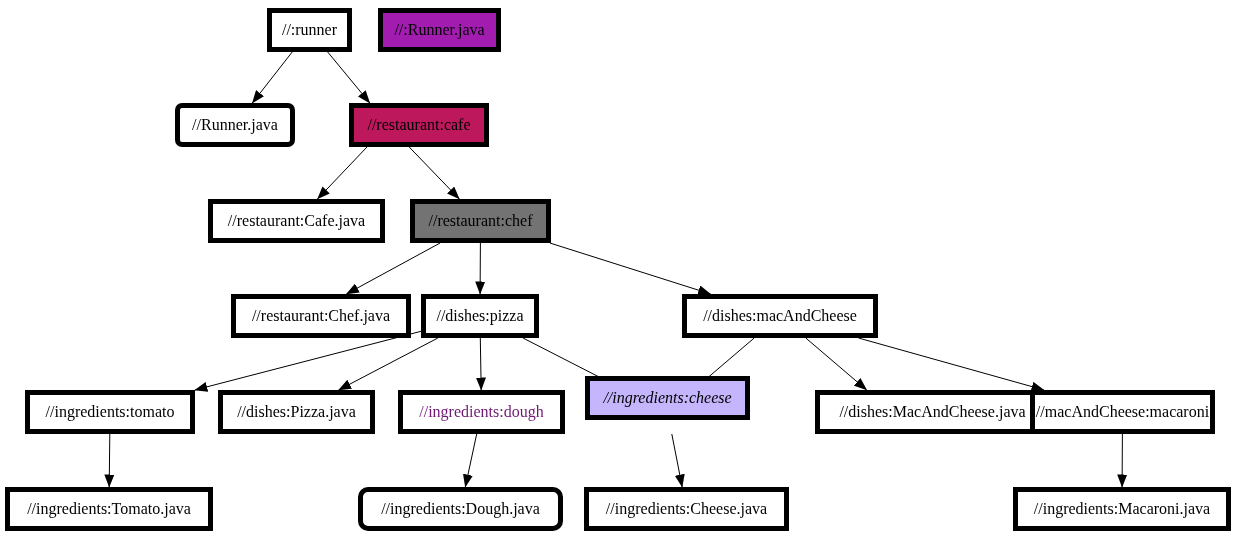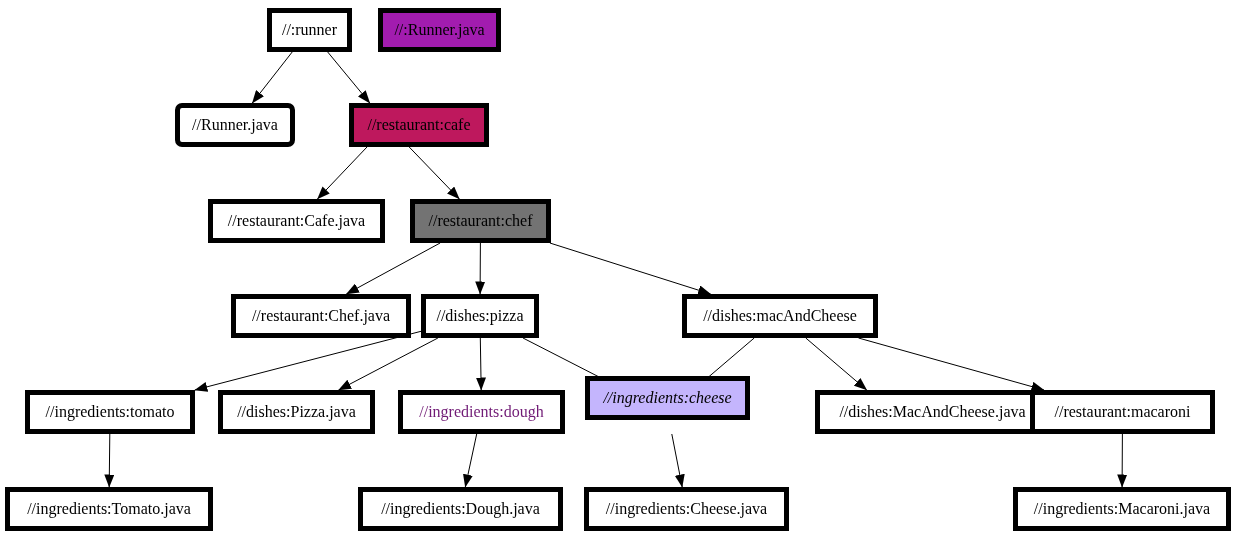--- a/index.html
+++ b/index.html
@@ -99,26 +99,26 @@
       <div class="node" style="left: 398px; top: 390px; width: 167px; height: 44px; border-color: rgb(0, 0, 0); background: rgb(255, 255, 255); color: #701a75;">
         <span>//ingredients:dough</span>
       </div>
       <div class="node" style="left: 585px; top: 376px; width: 165px; height: 44px; border-color: rgb(0, 0, 0); background: #c4b5fd; color: rgb(0, 0, 0); font-style: italic;">
         <span>//ingredients:cheese</span>
       </div>
       <div class="node" style="left: 775px; top: 390px; width: 235px; height: 44px; border-color: rgb(0, 0, 0); background: rgb(255, 255, 255); color: rgb(0, 0, 0); margin-left: 40px;">
         <span>//dishes:MacAndCheese.java</span>
       </div>
       <div class="node" style="left: 1030px; top: 390px; width: 185px; height: 44px; border-color: rgb(0, 0, 0); background: rgb(255, 255, 255); color: rgb(0, 0, 0);">
-        <span>//restaurant:macaroni</span>
+        <span>//macAndCheese:macaroni</span>
       </div>
       <div class="node" style="left: 5px; top: 487px; width: 208px; height: 44px; border-color: rgb(0, 0, 0); background: rgb(255, 255, 255); color: rgb(0, 0, 0);">
         <span>//ingredients:Tomato.java</span>
       </div>
-      <div class="node" style="left: 358px; top: 487px; width: 205px; height: 44px; border-color: rgb(0, 0, 0); background: rgb(255, 255, 255); color: rgb(0, 0, 0);">
+      <div class="node" style="left: 358px; top: 487px; width: 205px; height: 44px; border-color: rgb(0, 0, 0); background: rgb(255, 255, 255); color: rgb(0, 0, 0); border-radius: 10px;">
         <span>//ingredients:Dough.java</span>
       </div>
       <div class="node" style="left: 584px; top: 487px; width: 205px; height: 44px; border-color: rgb(0, 0, 0); background: rgb(255, 255, 255); color: rgb(0, 0, 0);">
         <span>//ingredients:Cheese.java</span>
       </div>
       <div class="node" style="left: 1013px; top: 487px; width: 218px; height: 44px; border-color: rgb(0, 0, 0); background: rgb(255, 255, 255); color: rgb(0, 0, 0);">
         <span>//ingredients:Macaroni.java</span>
       </div>
     </div>
 </div>

